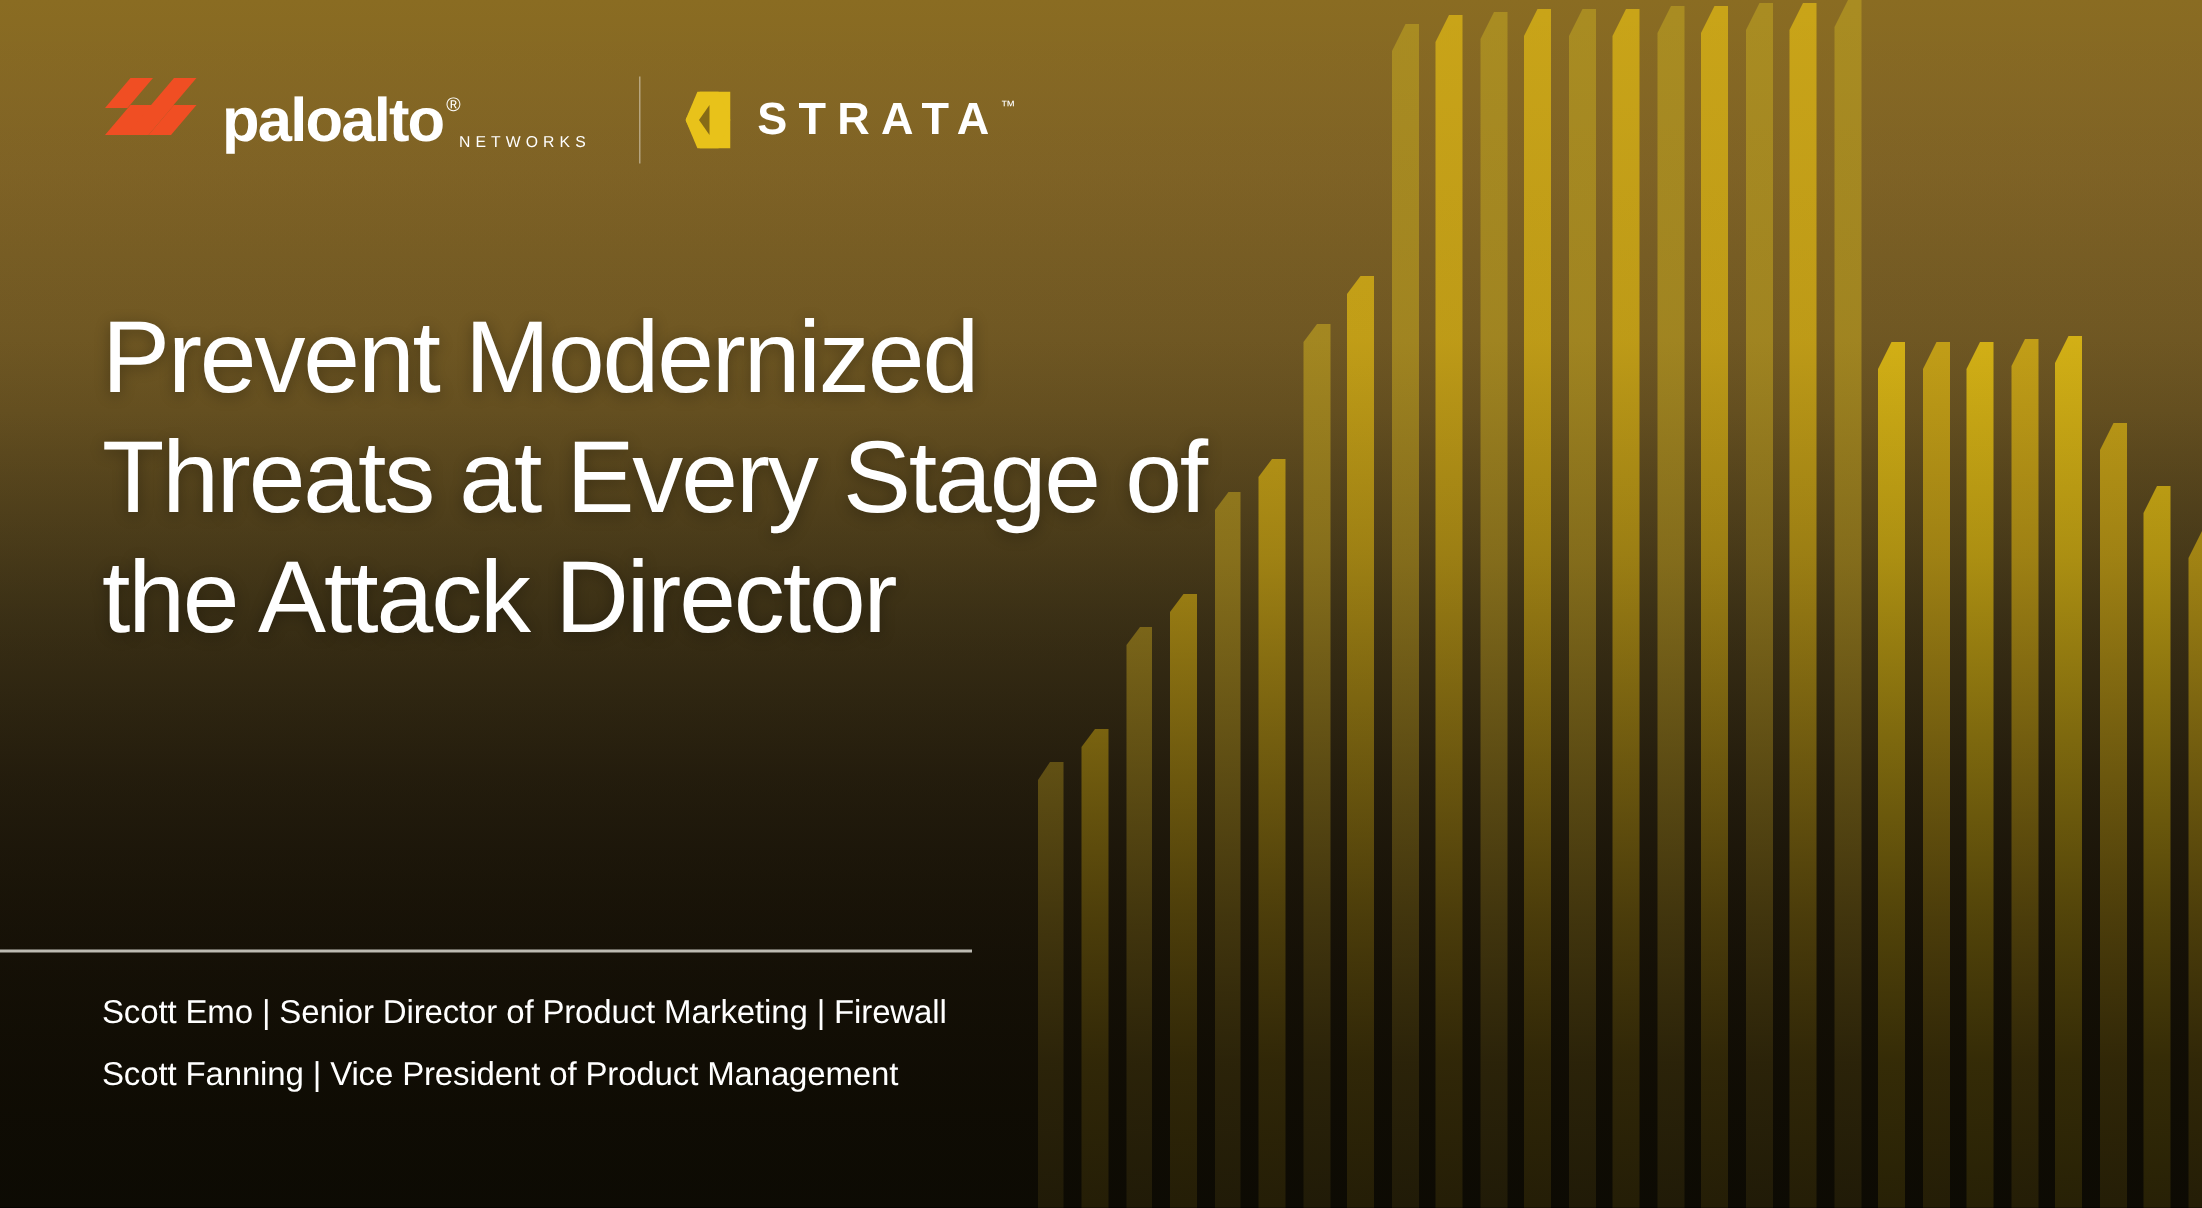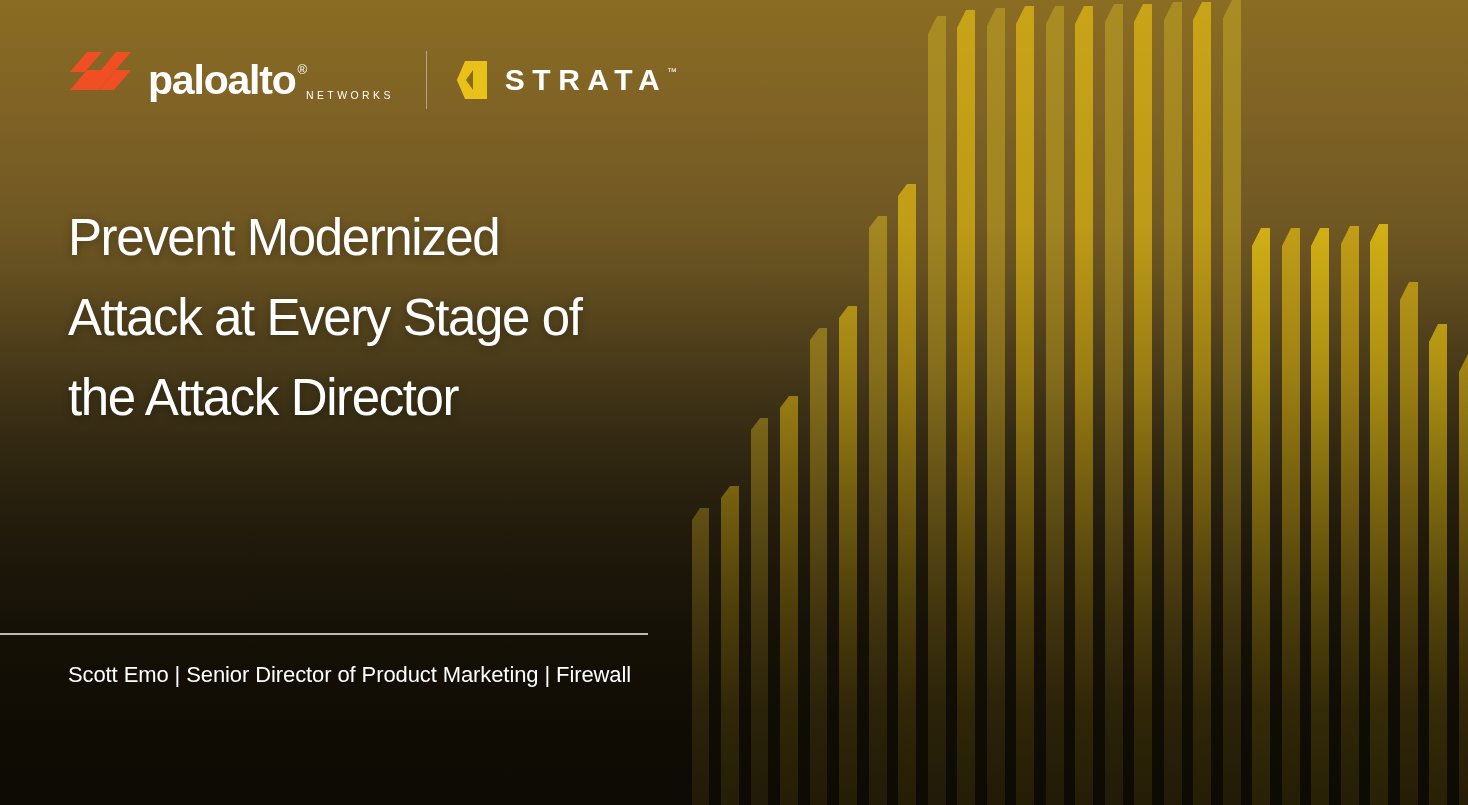--- a/index.html
+++ b/index.html
@@ -100,21 +100,21 @@
     line-height:1;
   }
   .strata-tm { font-size:10px; line-height:1; margin-top:2px; letter-spacing:0; font-weight:400; }
 
   
   .title {
     position:absolute;
     left:68px; top:198px;
     width:960px;
     color:#ffffff;
-    font-size:51px;
+    font-size:68px;
     font-weight:400;
     line-height:80px;
     letter-spacing:-1.4px;
     text-shadow:0 2px 10px rgba(0,0,0,0.32);
   }
   .title-line { display:block; white-space:nowrap; }
 
   
   .byline-rule {
     position:absolute;
@@ -235,24 +235,25 @@
         <div class="strata-word">
           <span>STRATA</span>
           <span class="strata-tm">™</span>
         </div>
       </div>
 
     </div>
 
     <h1 class="title">
       <span class="title-line">Prevent Modernized</span>
-      <span class="title-line">Attack at Every Stage of</span>
+      <span class="title-line">Threats at Every Stage of</span>
       <span class="title-line">the Attack Director</span>
     </h1>
 
     <div class="byline-rule"></div>
 
     <div class="byline">
       <span class="byline-line">Scott Emo | Senior Director of Product Marketing | Firewall</span>
+      <span class="byline-line">Scott Fanning | Vice President of Product Management</span>
     </div>
 
   </div>
 </div>
 
 </body></html>

